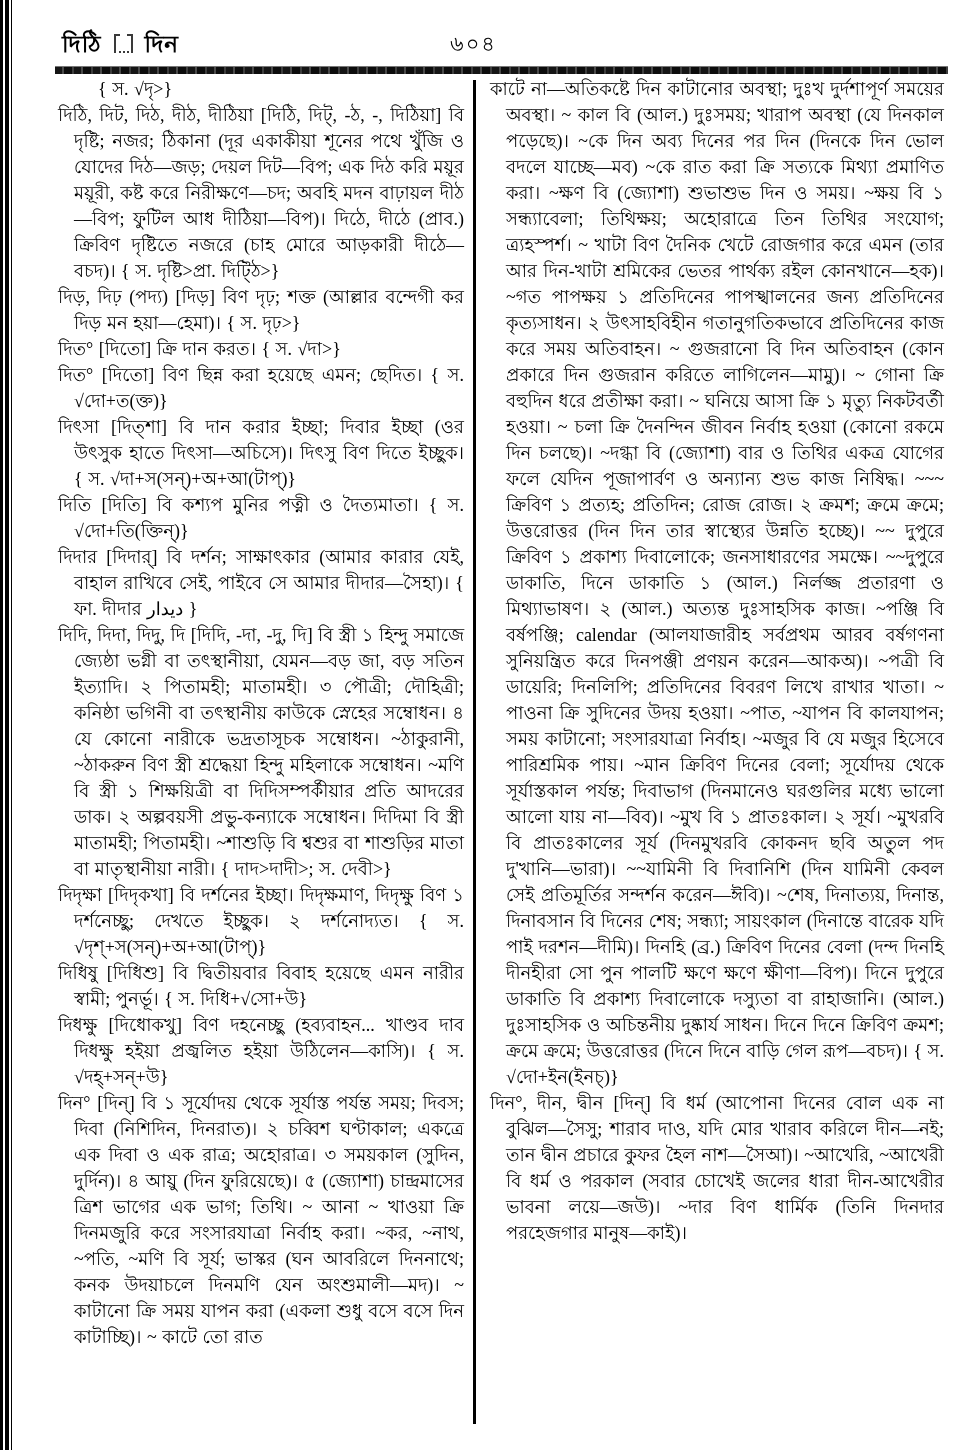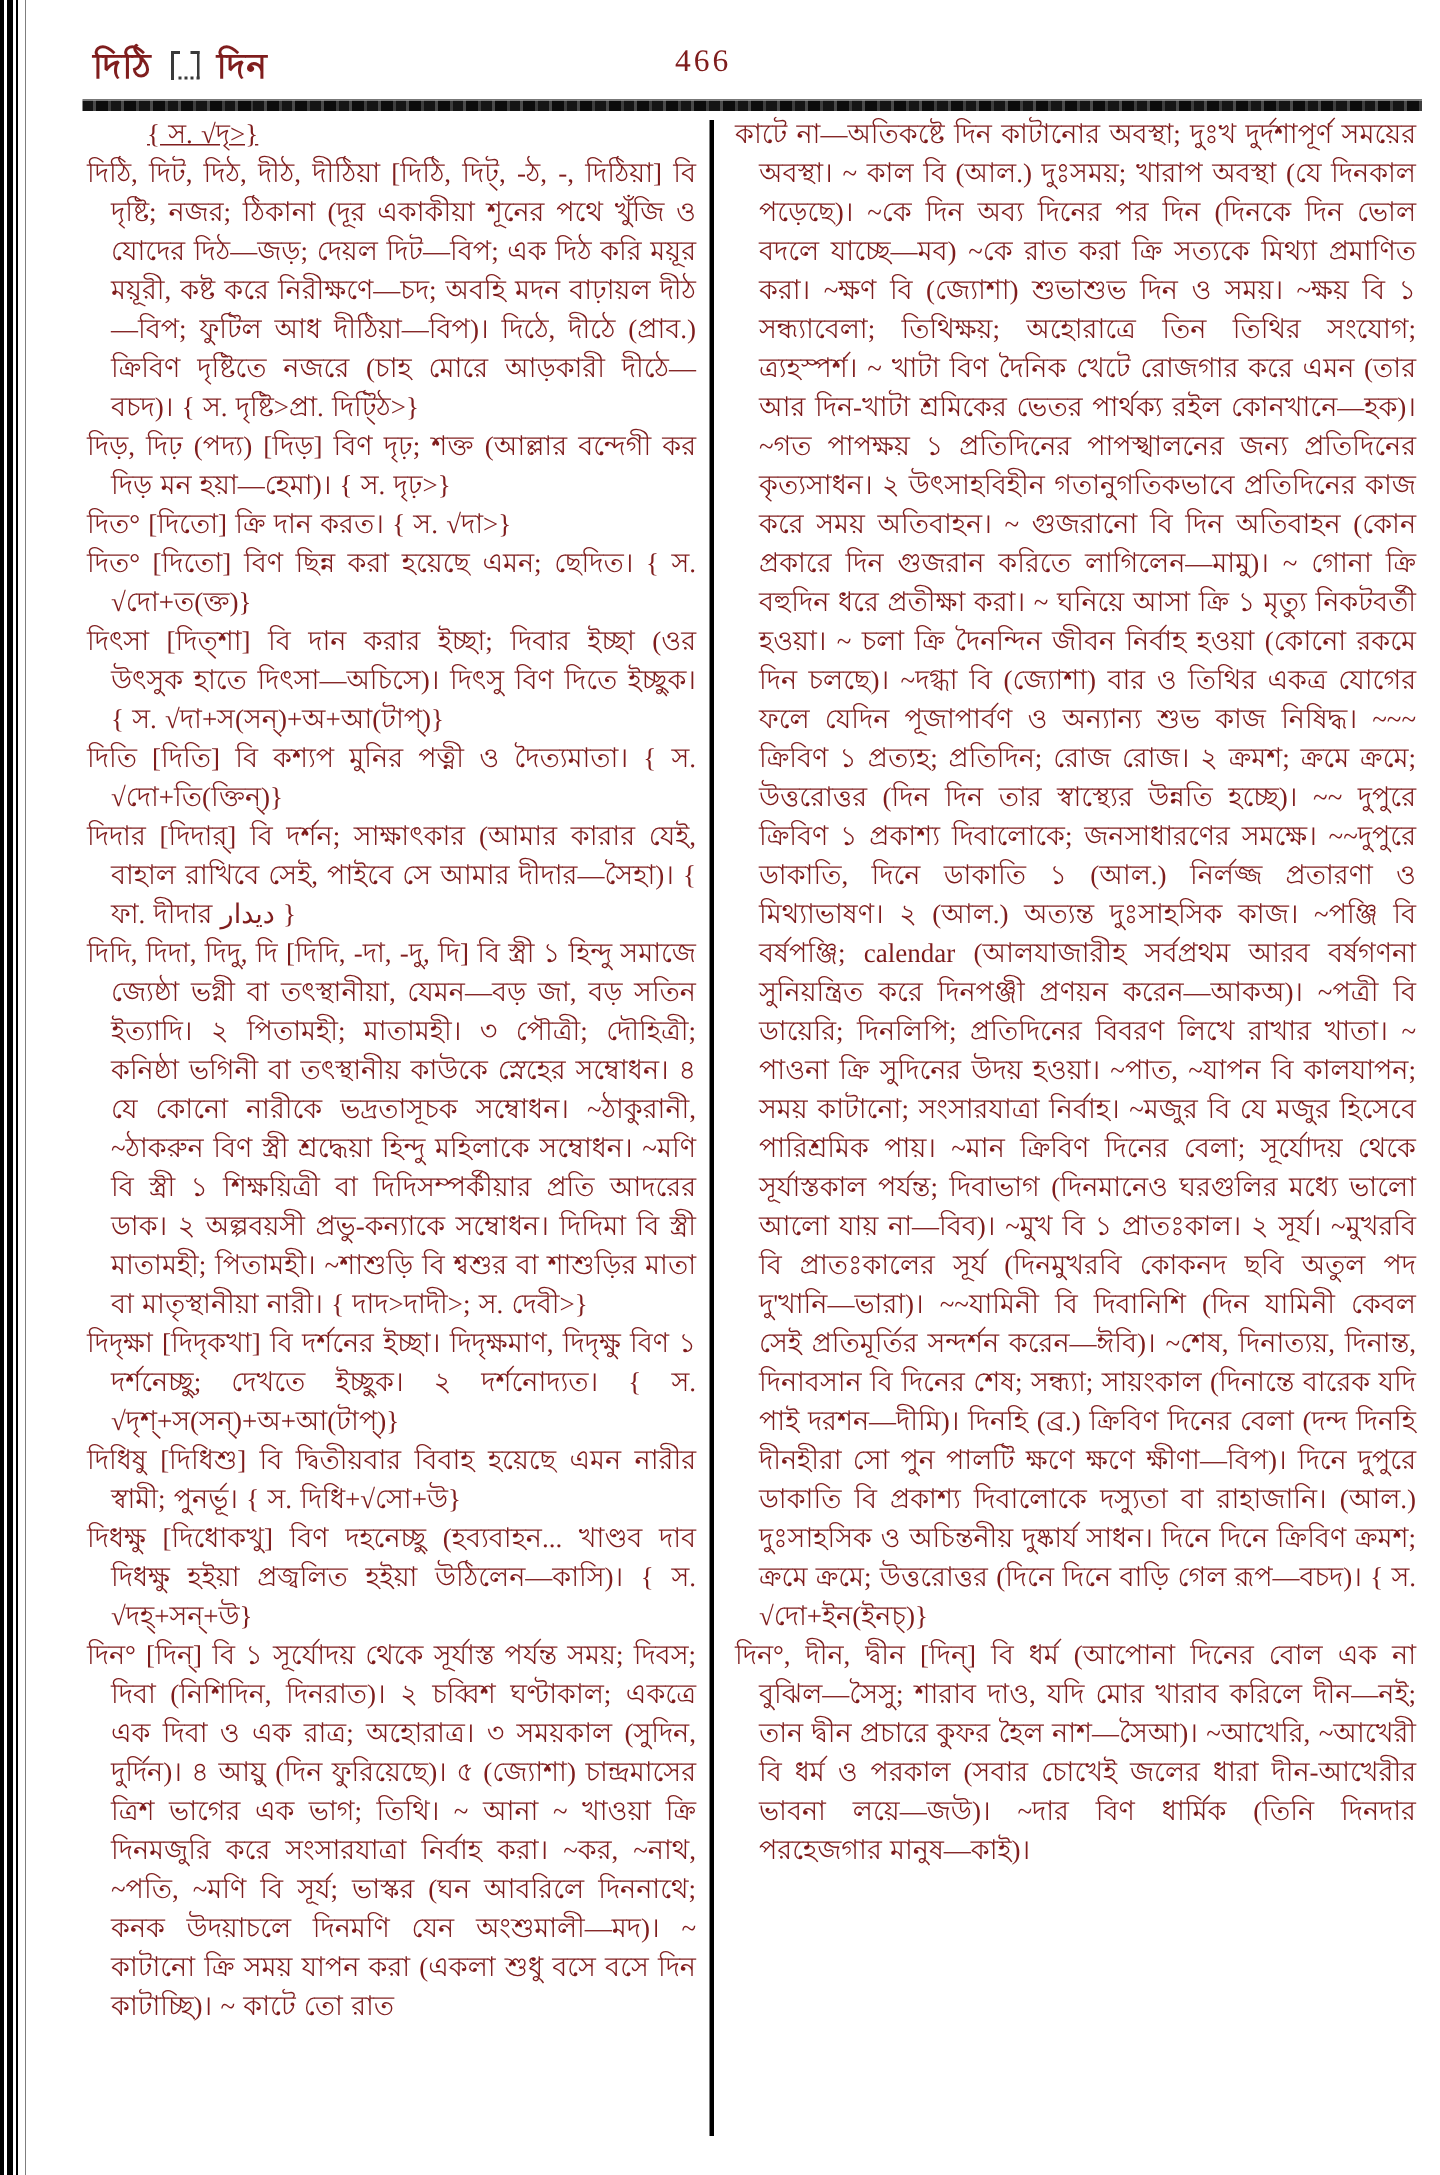--- a/index.html
+++ b/index.html
@@ -1,18 +1,18 @@
 <!DOCTYPE html>
 <html><head>
 <meta charset="utf-8">
 <style>
   html,body{margin:0;padding:0;background:#e8e8e4;}
   .page{
     position:relative;width:960px;height:1450px;background:#ffffff;
-    font-family:"Liberation Serif","DejaVu Serif",serif;color:#7f1d1d;
+    font-family:"Liberation Serif","DejaVu Serif",serif;color:#000000;
     overflow:hidden;margin:0 auto;
   }
   
   .binding{
     position:absolute;left:0;top:0;width:17px;height:1450px;
     background:repeating-linear-gradient(90deg,
       #000 0px,#000 3px,#fff 3px,#fff 5px,
       #000 5px,#000 9px,#fff 9px,#fff 11px,
       #111 11px,#111 12px,#fff 12px,#fff 17px);
     filter:contrast(120%);
@@ -39,34 +39,34 @@
   .divider{
     position:absolute;left:473px;top:80px;width:3px;height:1344px;background:#000;
   }
   .col{
     position:absolute;top:76px;font-size:18px;line-height:26px;
     text-align:justify;word-spacing:1px;
   }
   .col-left{left:58px;width:406px;}
   .col-right{left:490px;width:454px;}
   .entry{margin:0;padding-left:16px;text-indent:-16px;}
-  .entry.indent{padding-left:40px;text-indent:0;text-decoration:underline;}
+  .entry.indent{padding-left:40px;text-indent:0;}
   .hw{font-weight:normal;}
 </style>
 </head>
 <body>
 
 <div class="page">
   <div class="binding"></div>
 
   <div class="header">
     <div class="guide-words">
       <span>দিঠি</span><span class="sep-box"></span><span>দিন</span>
     </div>
-    <div class="page-num">466</div>
+    <div class="page-num">৬০৪</div>
   </div>
 
   <div class="head-rule"></div>
   <div class="divider"></div>
 
   <div class="col col-left" id="left-column">
       <p class="entry indent"><span>{ স. √দৃ&gt;}</span></p>
       <p class="entry"><span class="hw">দিঠি, দিট, দিঠ, দীঠ, দীঠিয়া </span><span>[দিঠি, দিট্, -ঠ, -, দিঠিয়া] বি দৃষ্টি; নজর; ঠিকানা (দূর একাকীয়া শূনের পথে খুঁজি ও যোদের দিঠ—জড়; দেয়ল দিট—বিপ; এক দিঠ করি ময়ূর ময়ূরী, কষ্ট করে নিরীক্ষণে—চদ; অবহি মদন বাঢ়ায়ল দীঠ—বিপ; ফুটিল আধ দীঠিয়া—বিপ)। </span><span class="hw">দিঠে, দীঠে </span><span>(প্রাব.) ক্রিবিণ দৃষ্টিতে নজরে (চাহ মোরে আড়কারী দীঠে—বচদ)। { স. দৃষ্টি&gt;প্রা. দিট্ঠি&gt;}</span></p>
       <p class="entry"><span class="hw">দিড়, দিঢ় </span><span>(পদ্য) [দিড়] বিণ দৃঢ়; শক্ত (আল্লার বন্দেগী কর দিড় মন হয়া—হেমা)। { স. দৃঢ়&gt;}</span></p>
       <p class="entry"><span class="hw">দিত° </span><span>[দিতো] ক্রি দান করত। { স. √দা&gt;}</span></p>

